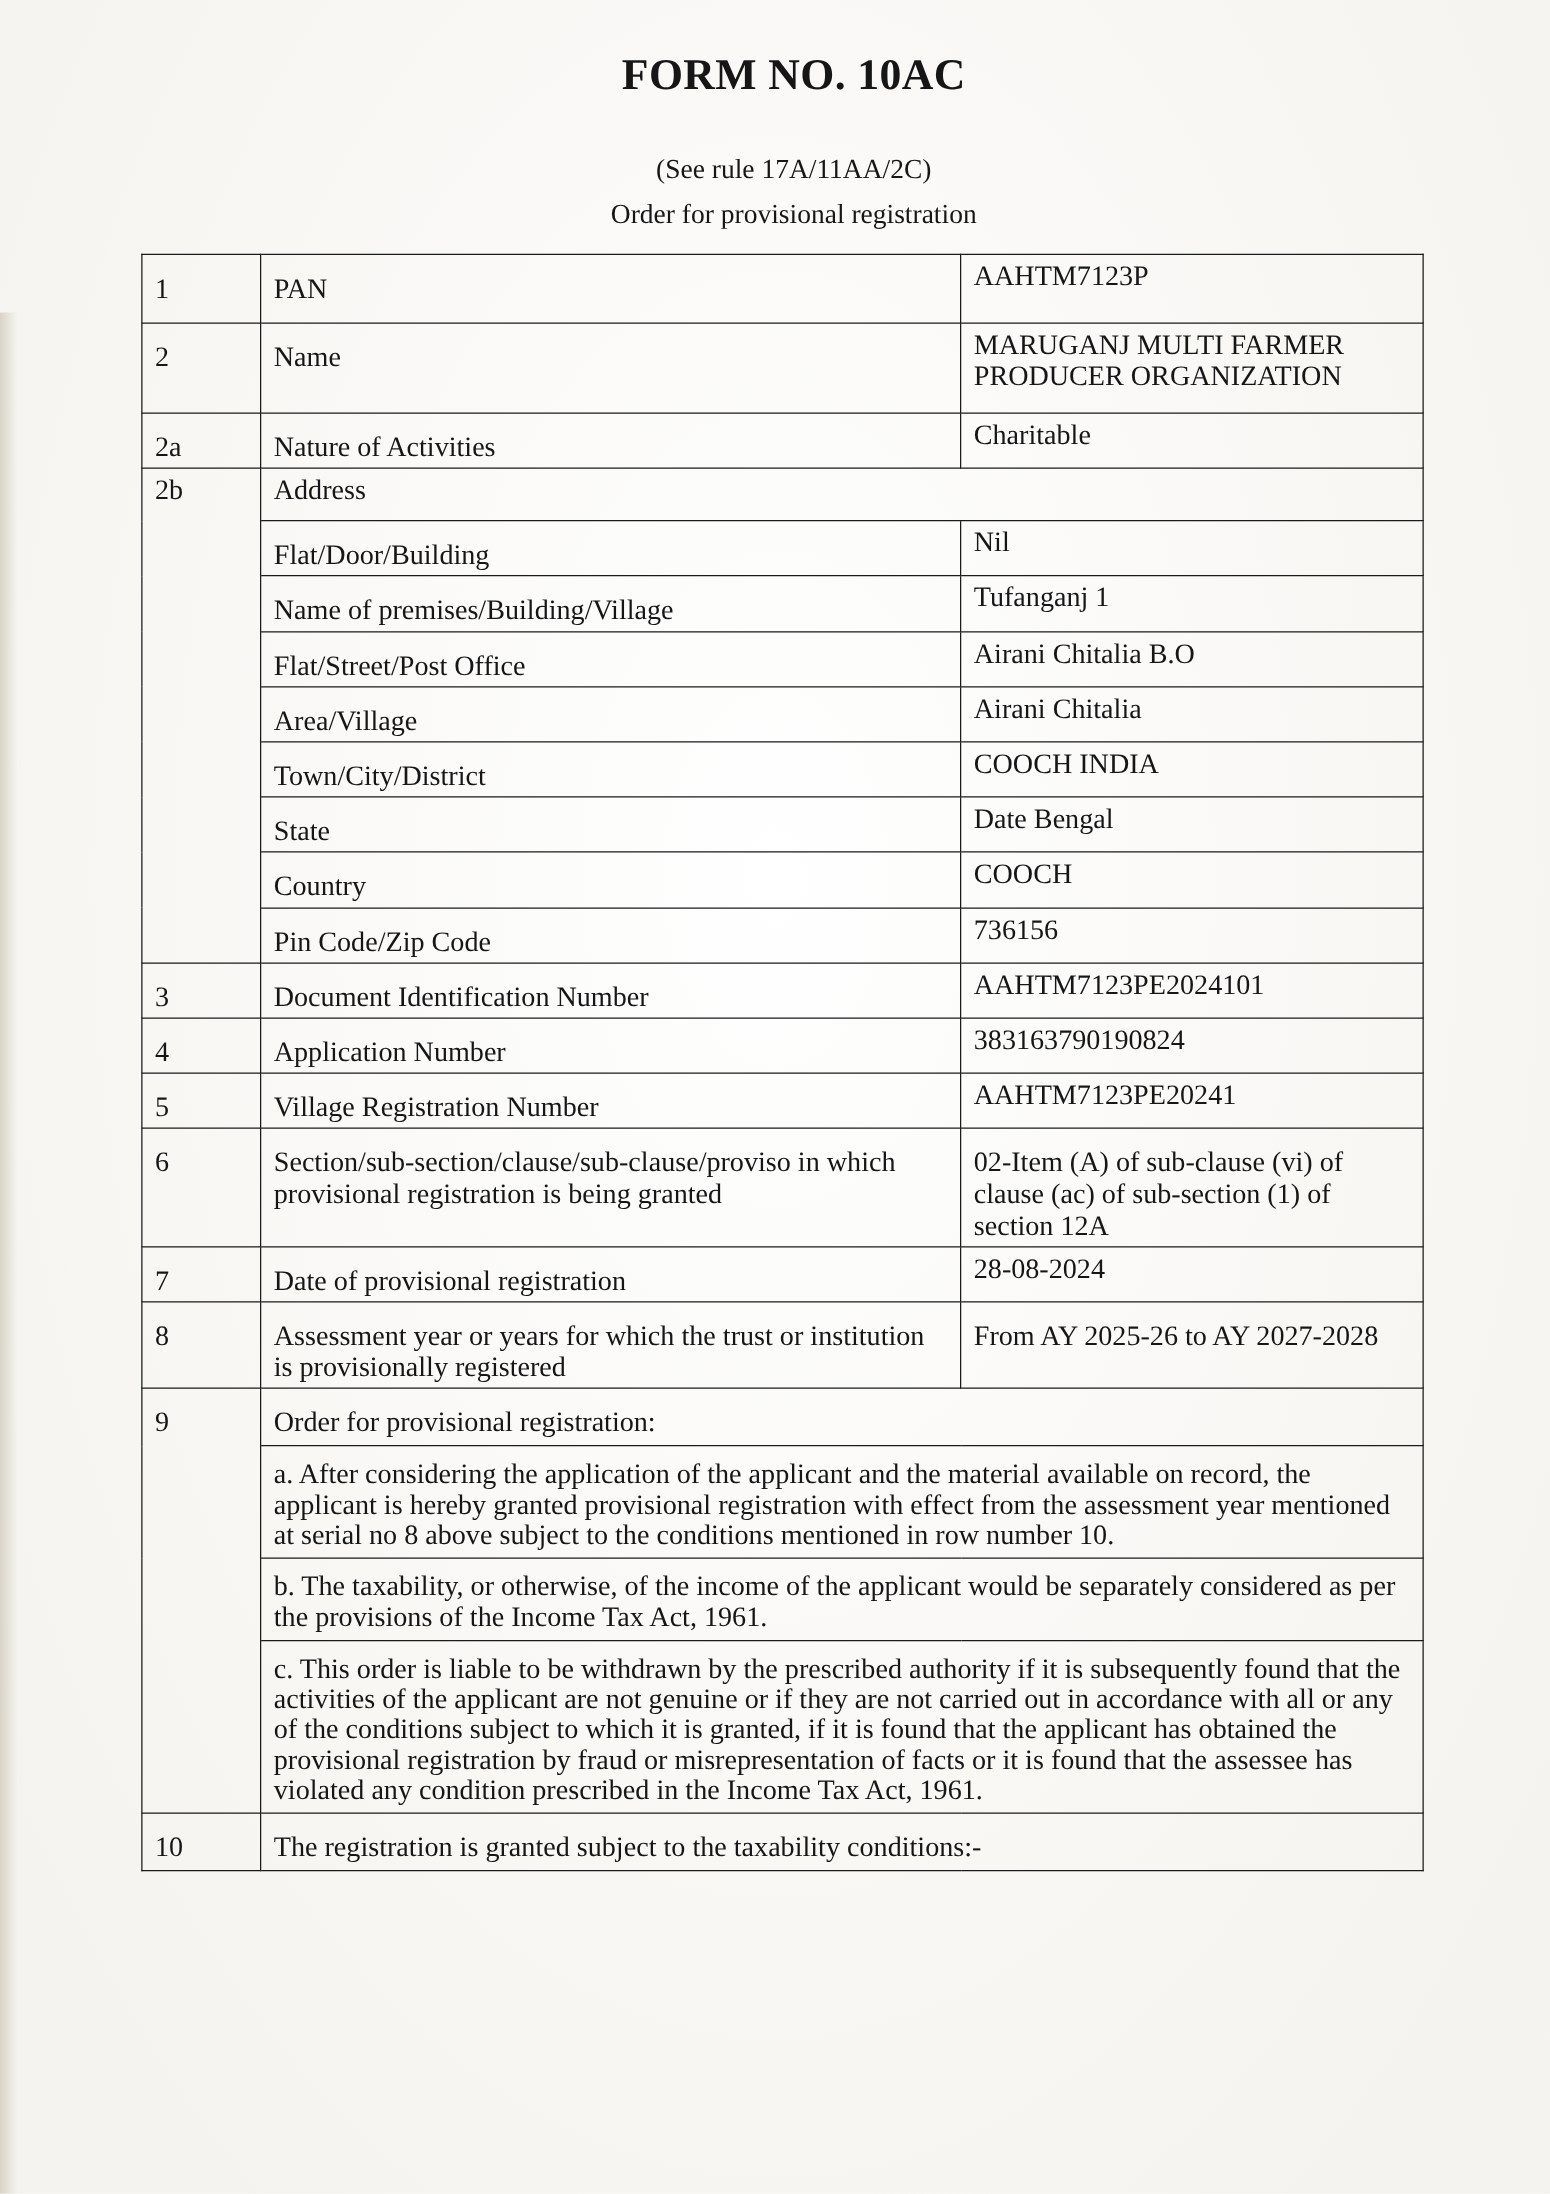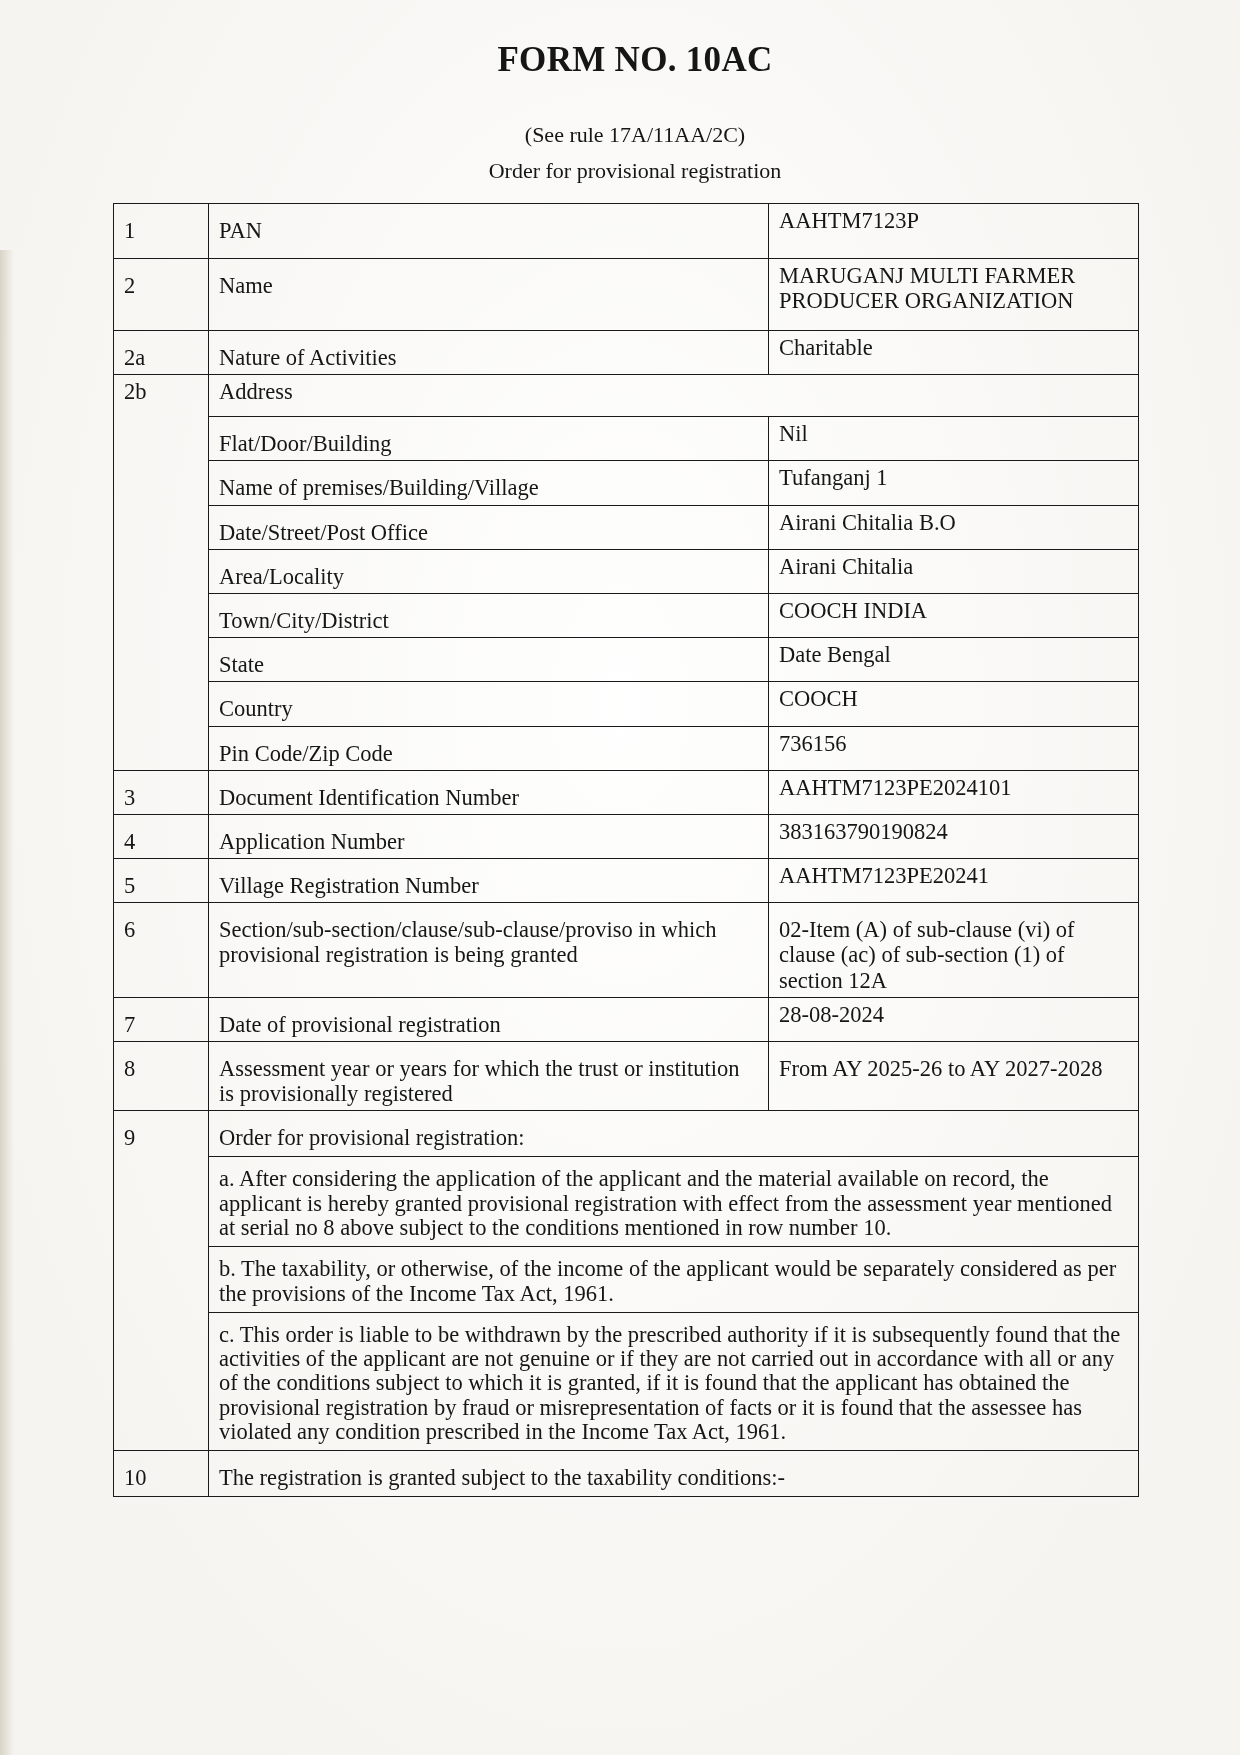--- a/index.html
+++ b/index.html
@@ -88,25 +88,25 @@
   </tr>
   <tr style="height:44px">
     <td class="pad-top">Flat/Door/Building</td>
     <td>Nil</td>
   </tr>
   <tr style="height:42px">
     <td class="pad-top">Name of premises/Building/Village</td>
     <td>Tufanganj 1</td>
   </tr>
   <tr style="height:44px">
-    <td class="pad-top">Date/Street/Post Office</td>
+    <td class="pad-top">Flat/Street/Post Office</td>
     <td>Airani Chitalia B.O</td>
   </tr>
   <tr style="height:44px">
-    <td class="pad-top">Area/Locality</td>
+    <td class="pad-top">Area/Village</td>
     <td>Airani Chitalia</td>
   </tr>
   <tr style="height:44px">
     <td class="pad-top">Town/City/District</td>
     <td>COOCH INDIA</td>
   </tr>
   <tr style="height:44px">
     <td class="pad-top">State</td>
     <td>Date Bengal</td>
   </tr>

